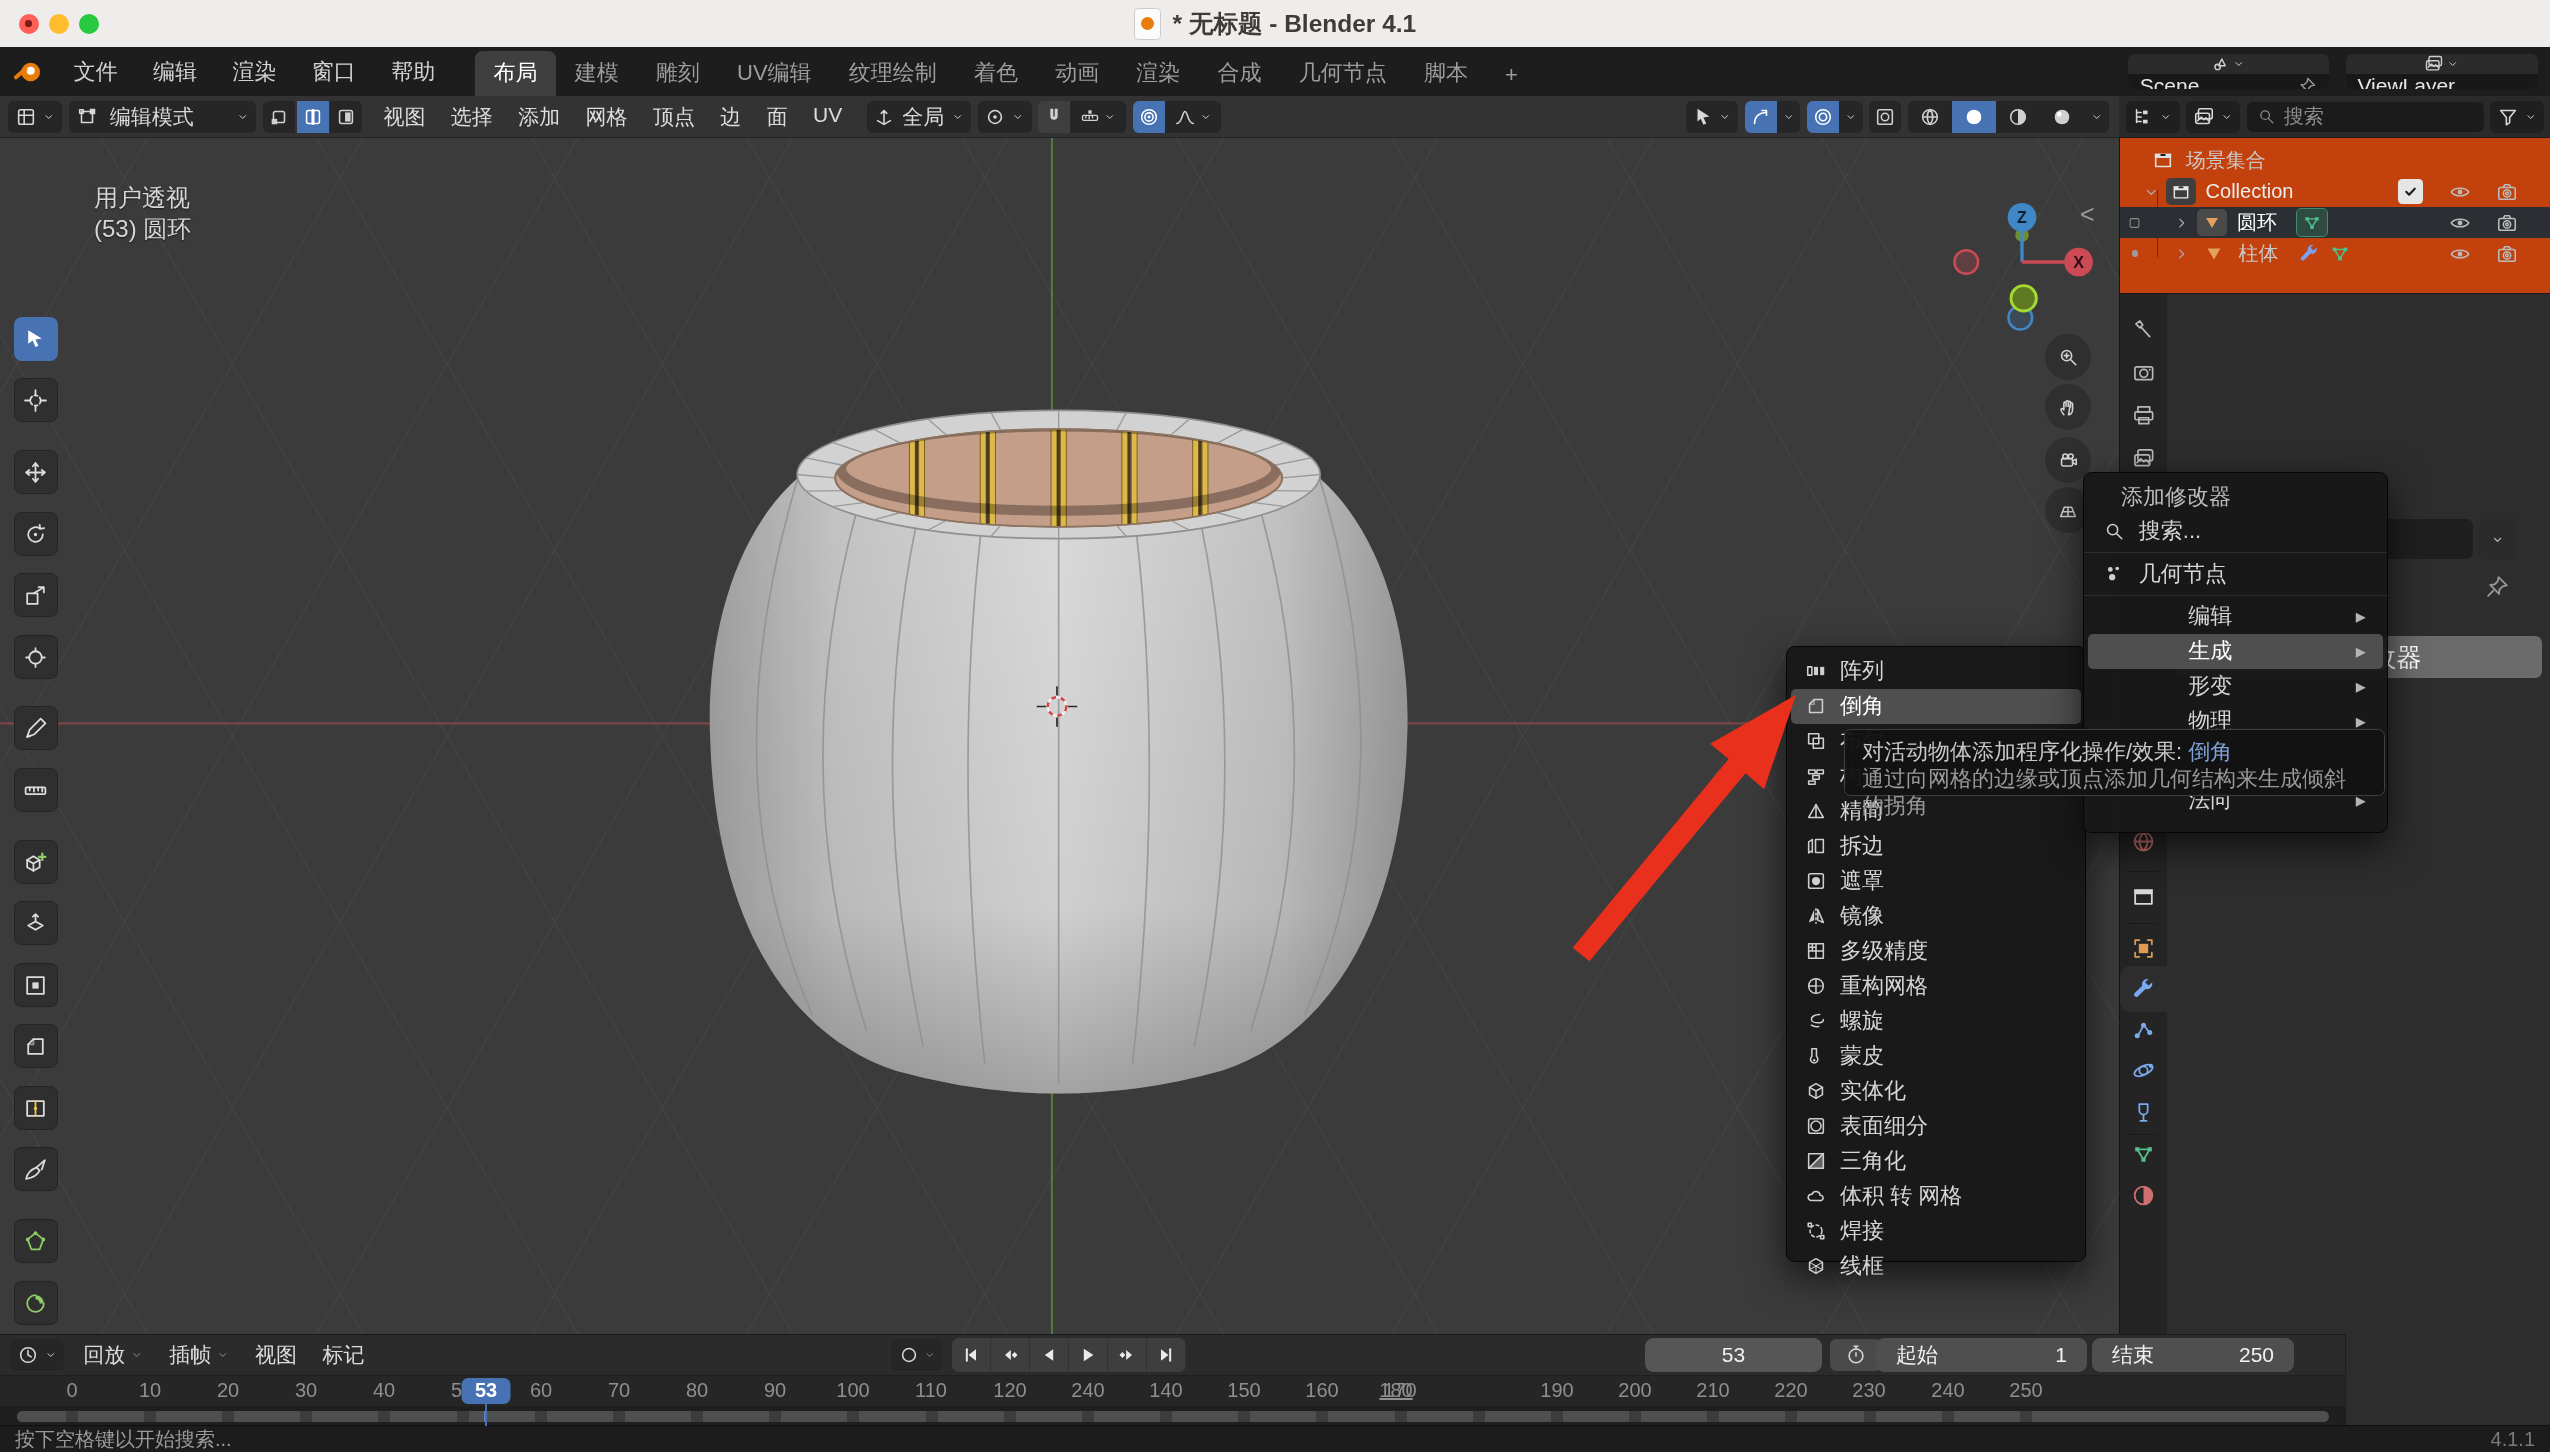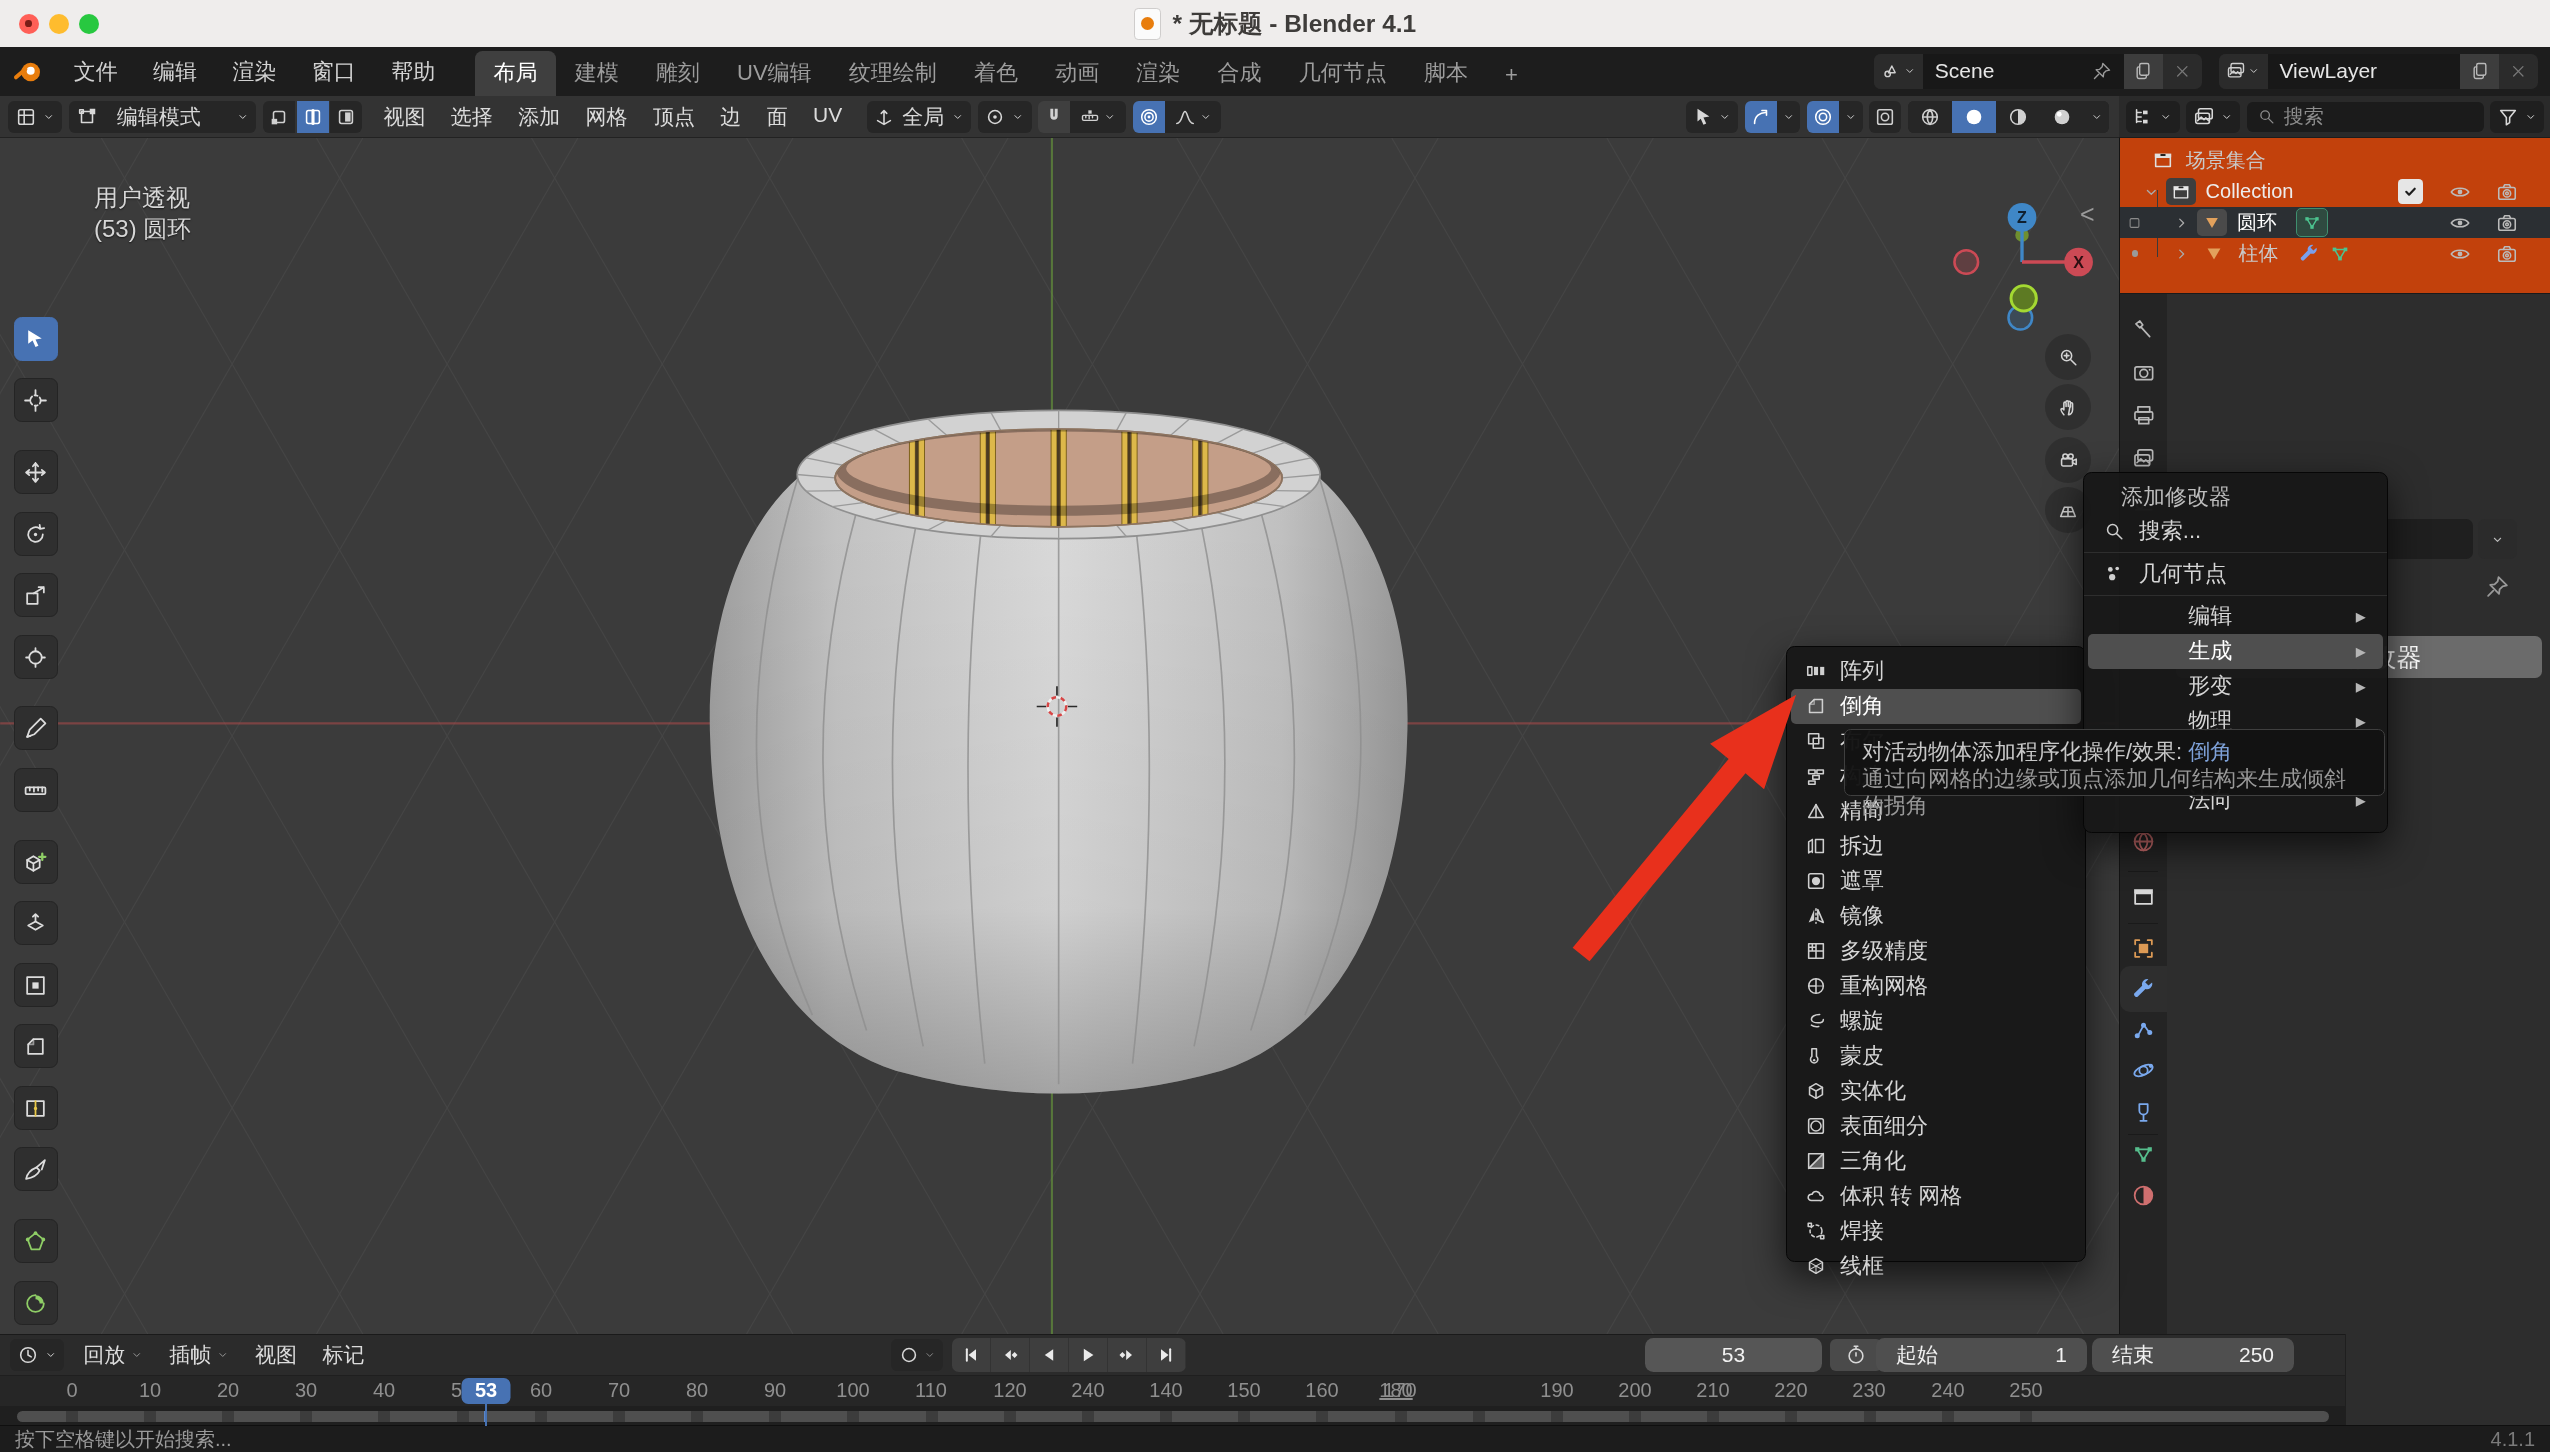--- a/index.html
+++ b/index.html
@@ -14,21 +14,21 @@
   .tlight{width:20px;height:20px;border-radius:50%;position:absolute;top:13.5px;}
   #title-center{left:0;top:0;width:2550px;height:47px;display:flex;align-items:center;justify-content:center;gap:11.8px;}
   #doc-icon{width:25px;height:30px;background:#fbfbfb;border:0.8px solid #cfcdcc;border-radius:4.2px;display:flex;align-items:center;justify-content:center;}
   #doc-icon span{width:13.5px;height:13.5px;border-radius:50%;background:#e87d0d;display:block;}
   #win-title{font-size:24.5px;font-weight:bold;color:#3e3c3a;}
   
   #topbar{left:0;top:47px;width:2550px;height:49px;background:#1d1d1d;display:flex;align-items:center;border-bottom:0.8px solid #101010;}
   .tmenu{font-size:22px;color:#d2d2d2;padding:0 17.7px;height:49px;display:flex;align-items:center;cursor:default;}
   .wtab{font-size:22px;color:#9d9d9d;padding:7.6px 18.6px;margin-top:5px;border-radius:7.6px 7.6px 0 0;cursor:default;}
   .wtab.active{background:#3f3f3f;color:#ffffff;}
-  .idwidget{height:35px;display:flex;align-items:center;background:#2b2b2b;border-radius:6.7px;overflow:hidden;}
+  .idwidget{height:35px;display:flex;align-items:center;background:#2b2b2b;border-radius:6.7px;overflow:hidden;flex-direction:column;}
   .idwidget .wicon{width:49px;height:35px;display:flex;align-items:center;justify-content:center;gap:1.7px;background:#2b2b2b;color:#cfcfcf;}
   .idwidget .wfield{height:35px;background:#181818;display:flex;align-items:center;padding:0 11.8px;font-size:21px;color:#e6e6e6;}
   .idwidget .wbtn{width:39px;height:35px;display:flex;align-items:center;justify-content:center;color:#b9b9b9;}
   
   #vheader{left:0;top:96px;width:2119px;height:42px;background:#333333;border-bottom:0.8px solid #222;display:flex;align-items:center;padding-left:8.4px;box-sizing:border-box;}
   .hbtn{height:32px;background:#262626;border-radius:5.9px;display:flex;align-items:center;justify-content:center;gap:5px;color:#d8d8d8;padding:0 6.7px;margin-right:6.7px;}
   .hmenu{font-size:21px;color:#dcdcdc;padding:0 12.7px;cursor:default;}
   .segbtn{width:32px;height:32px;display:flex;align-items:center;justify-content:center;background:#262626;color:#d0d0d0;}
   .segbtn.on{background:var(--accent);color:#fff;}
   #vh-right{position:absolute;right:10px;top:5px;display:flex;align-items:center;gap:6.7px;}
@@ -205,21 +205,21 @@
 <div id="vheader" class="abs">
   <div class="hbtn">
     <svg class="ic" viewBox="0 0 24 24">
         <rect x="4" y="4" width="16" height="16" rx="2"></rect>
         <path d="M4 10h16M10 4v16"></path>
       </svg>
     <svg class="ic" style="width:13.5px;height:13.5px;" viewBox="0 0 24 24">
         <path d="M7 10l5 5 5-5"></path>
       </svg>
   </div>
-  <div class="hbtn" style="width:174px;justify-content:flex-start;gap:19px;">
+  <div class="hbtn" style="width:174px;justify-content:flex-start;gap:12px;">
     <svg class="ic" viewBox="0 0 24 24">
         <rect x="6" y="6" width="12" height="12"></rect>
         <rect x="15" y="3" width="6" height="6" fill="currentColor" stroke="none"></rect>
         <rect x="4" y="4" width="4" height="4"></rect>
       </svg>
     <span style="font-size:21px;">编辑模式</span>
     <svg class="ic" style="width:13.5px;height:13.5px;margin-left:auto;" viewBox="0 0 24 24">
         <path d="M7 10l5 5 5-5"></path>
       </svg>
   </div>

